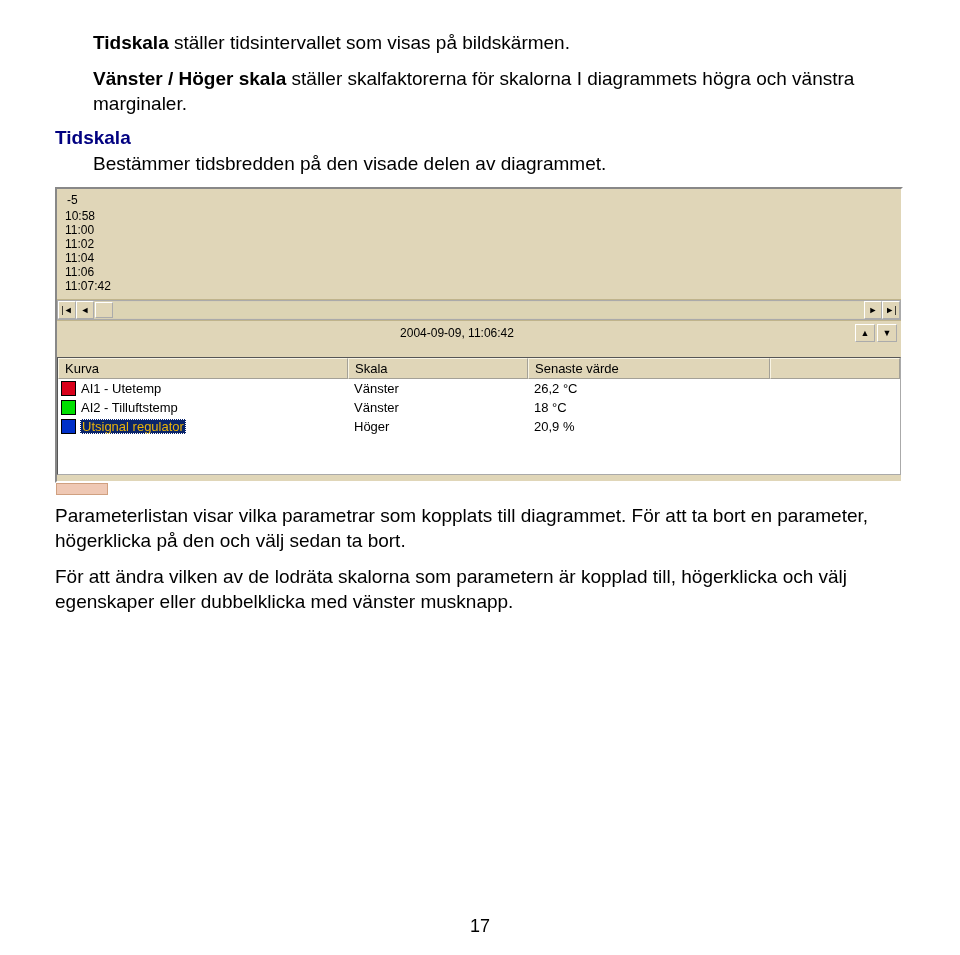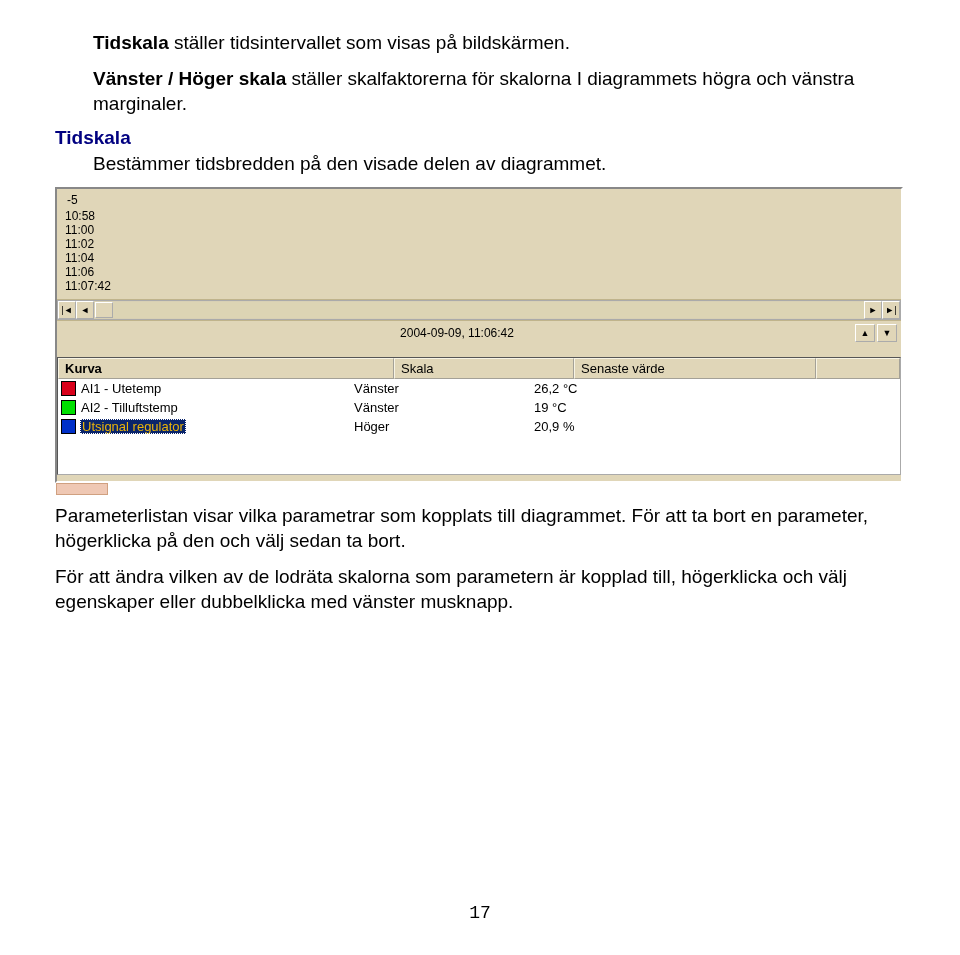--- a/index.html
+++ b/index.html
@@ -125,21 +125,21 @@
   }
   .tbl-header {
     display: flex;
     background: #e0d6b8;
   }
   .tbl-header-cell {
     border: 1px outset #f8f4e4;
     padding: 2px 6px;
     box-sizing: border-box;
   }
-  .col-kurva { width: 336px; font-weight: bold; }
+  .col-kurva { width: 290px; }
   .col-skala { width: 180px; }
   .col-varde { width: 242px; }
   .col-rest  { flex: 1; }
   .tbl-body { background: #fff; }
   .tbl-row {
     display: flex;
     align-items: center;
     height: 19px;
   }
   .color-box {
@@ -176,24 +176,23 @@
   .small-thumb-below {
     width: 50px;
     height: 10px;
     background: #efc8b4;
     border: 1px solid #d0a080;
     margin: 0 0 0 1px;
   }
   .after-table { margin-top: 8px; }
   .footer {
     position: absolute;
-    bottom: 28px;
+    bottom: 14px;
     left: 55px;
     right: 55px;
-    font-family: Liberation Mono, monospace;
   }
   .footer-line {
     font-style: italic;
     color: #000080;
     font-size: 15px;
   }
   .page-num {
     text-align: center;
     font-size: 18px;
     margin-bottom: 4px;
@@ -276,21 +275,21 @@
               </div>
               <div class="cell-skala">Vänster</div>
               <div class="cell-varde">26,2 °C</div>
             </div>
             <div class="tbl-row">
               <div class="cell-kurva">
                 <span class="color-box" style="background: rgb(0, 224, 0);"></span>
                 <span class="row-text">AI2 - Tilluftstemp</span>
               </div>
               <div class="cell-skala">Vänster</div>
-              <div class="cell-varde">19 °C</div>
+              <div class="cell-varde">18 °C</div>
             </div>
             <div class="tbl-row">
               <div class="cell-kurva">
                 <span class="color-box" style="background: rgb(0, 48, 200);"></span>
                 <span class="row-text selected-label">Utsignal regulator</span>
               </div>
               <div class="cell-skala">Höger</div>
               <div class="cell-varde">20,9 %</div>
             </div>
           </div>

